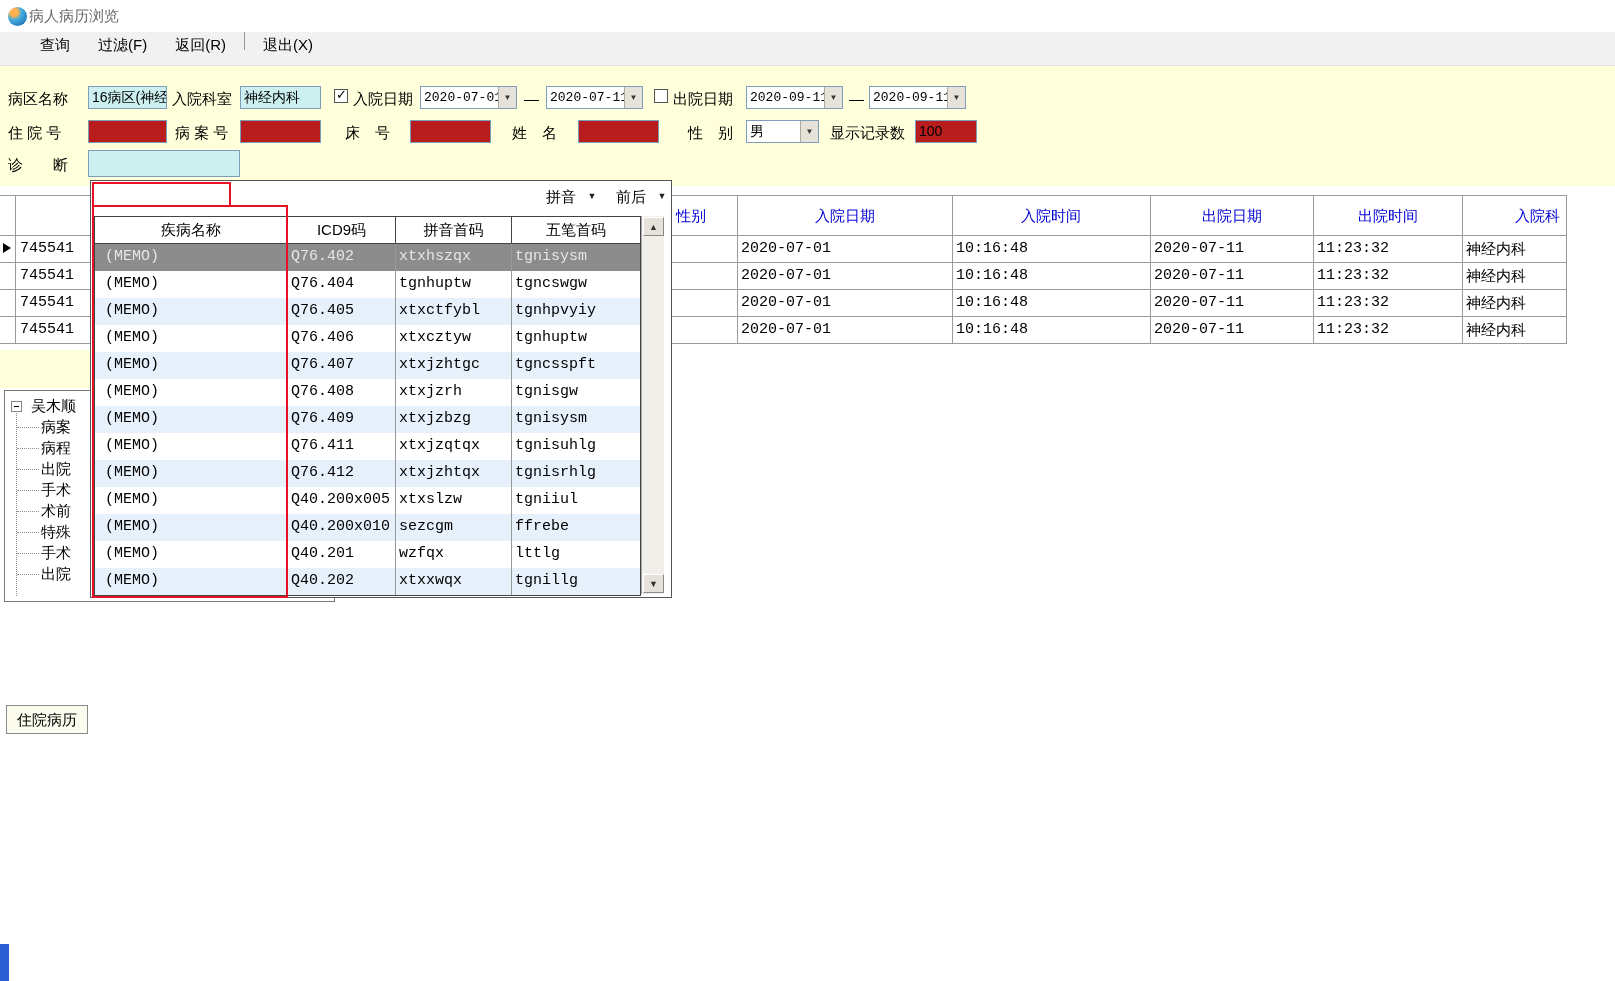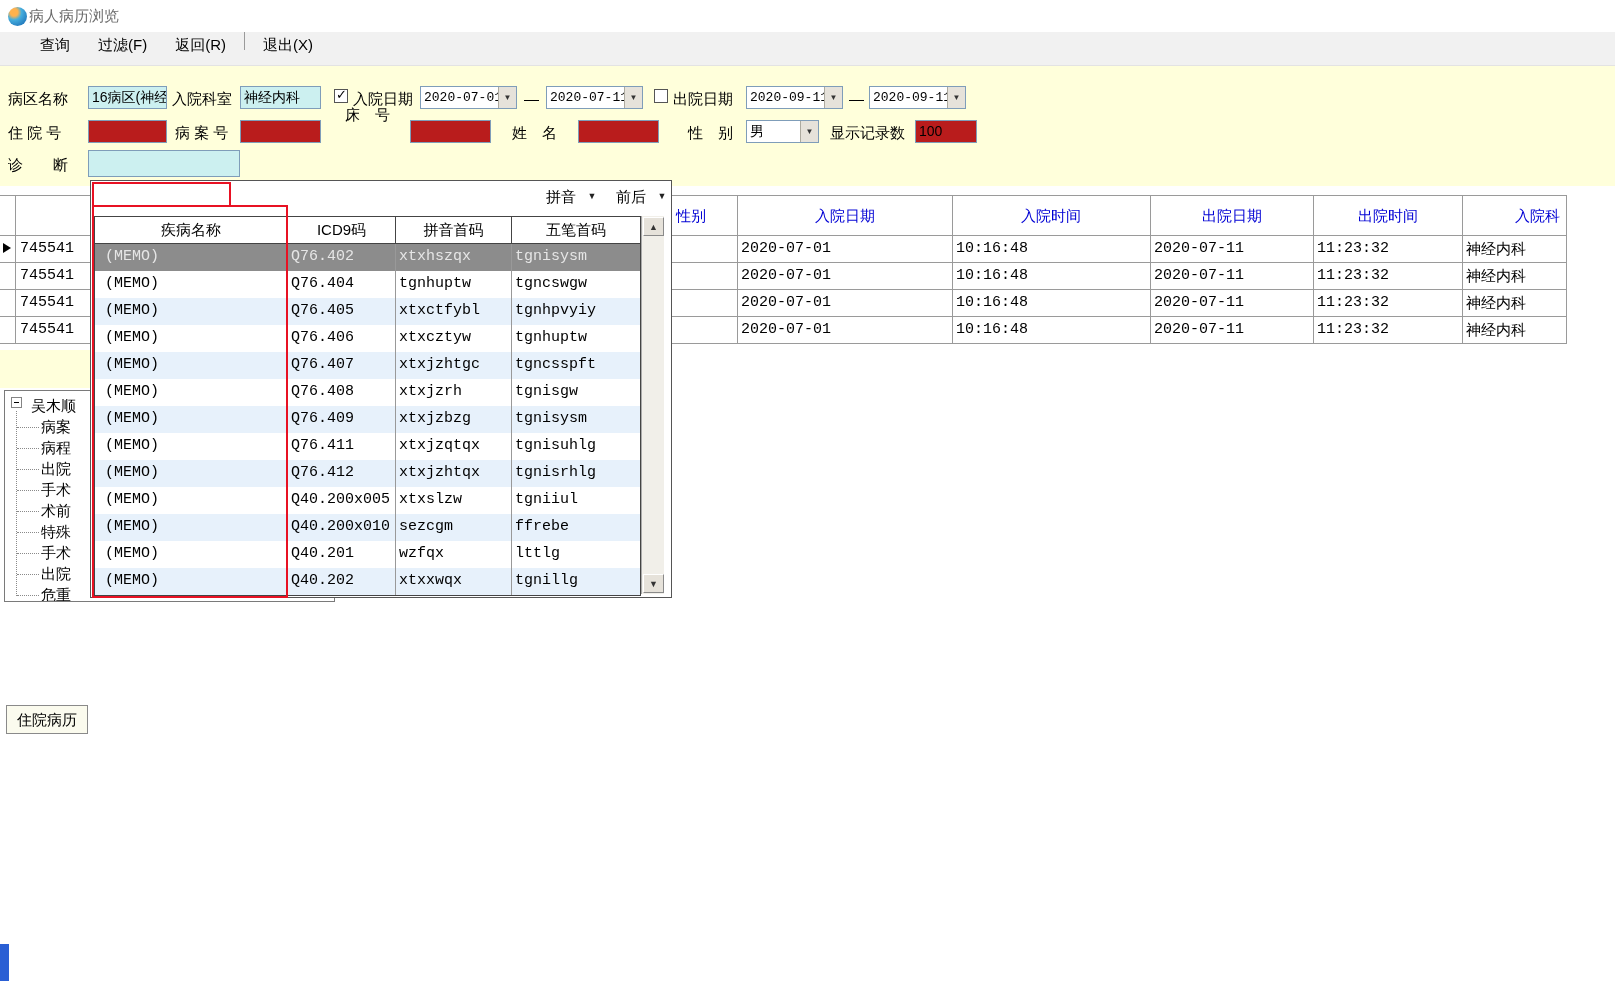--- a/index.html
+++ b/index.html
@@ -37,21 +37,21 @@
   .grid-rows{position:absolute;left:0;top:235px;width:1615px}
   .grid-row{position:relative;height:27px;width:100%;background:#fff}
   .gcell{position:absolute;top:0;line-height:27px;font-family:"Liberation Mono","DejaVu Sans Mono",monospace;white-space:nowrap}
   .gcell.cjk{font-family:"Liberation Sans","DejaVu Sans",sans-serif}
   .row-arrow{position:absolute;left:3px;top:8px;width:0;height:0;border-left:8px solid #000;border-top:5px solid transparent;border-bottom:5px solid transparent}
 
   
   .tabstrip{position:absolute;left:0;top:350px;width:336px;height:38px;background:var(--panel-yellow,#ffffdb)}
   .tab{position:absolute;left:6px;top:355px;height:29px;padding:0 10px;background:#fbfbee;border:1px solid #8a8a8a;line-height:27px;white-space:nowrap}
   .treepanel{position:absolute;left:4px;top:390px;width:331px;height:212px;background:#fff;border:1px solid #7a7a7a;overflow:hidden}
-  .tree-root{position:absolute;left:6px;top:6px;display:flex;gap:7px}
+  .tree-root{position:absolute;left:6px;top:6px;display:flex;align-items:center;gap:7px}
   .expand-box{width:11px;height:11px;border:1px solid #848484;position:relative;background:#fff;flex:0 0 auto}
   .expand-box::after{content:"";position:absolute;left:2px;top:4px;width:5px;height:1px;background:#000}
   .tree-vline{position:absolute;left:11px;top:20px;height:185px;border-left:1px dotted #8a8a8a}
   .tree-children{position:absolute;left:0;top:26px;width:100%}
   .tree-item{position:relative;height:21px;display:flex;align-items:center}
   .tree-stub{width:22px;border-top:1px dotted #8a8a8a;margin-left:12px;height:0;flex:0 0 auto}
   .tree-label{padding-left:2px;white-space:nowrap}
 
   
   .popup{position:absolute;left:90px;top:180px;width:582px;height:418px;background:#fff;border:1px solid #555;z-index:10}
@@ -135,21 +135,21 @@
     <span class="flabel" style="left:849px;top:24px">—</span>
     <div class="combo" style="left:869px;top:20px;width:97px">
       <span class="combo-text">2020-09-11</span>
       <span class="combo-btn"></span>
     </div>
 
     <span class="flabel" style="left:8px;top:58px">住 院 号</span>
     <div class="field" style="left:88px;top:54px;width:79px"></div>
     <span class="flabel" style="left:175px;top:58px">病 案 号</span>
     <div class="field" style="left:240px;top:54px;width:81px"></div>
-    <span class="flabel" style="left:345px;top:40px">床　号</span>
+    <span class="flabel" style="left:345px;top:58px">床　号</span>
     <div class="field" style="left:410px;top:54px;width:81px"></div>
     <span class="flabel" style="left:512px;top:58px">姓　名</span>
     <div class="field" style="left:578px;top:54px;width:81px"></div>
     <span class="flabel" style="left:688px;top:58px">性　别</span>
     <div class="combo" style="left:746px;top:54px;width:73px">
       <span class="combo-text cjk">男</span>
       <span class="combo-btn"></span>
     </div>
     <span class="flabel" style="left:830px;top:58px">显示记录数</span>
     <div class="field" style="left:915px;top:54px;width:62px">100</div>
@@ -252,24 +252,20 @@
           <span class="tree-label">特殊</span>
         </div>
         <div class="tree-item">
           <span class="tree-stub"></span>
           <span class="tree-label">手术</span>
         </div>
         <div class="tree-item">
           <span class="tree-stub"></span>
           <span class="tree-label">出院</span>
         </div>
-        <div class="tree-item">
-          <span class="tree-stub"></span>
-          <span class="tree-label">危重</span>
-        </div>
       </div>
   </div>
 
   <div class="popup">
     <span class="lk-opt-label" style="left:455px">拼音</span>
     <span class="lk-opt-btn" style="left:493px"></span>
     <span class="lk-opt-label" style="left:525px">前后</span>
     <span class="lk-opt-btn" style="left:563px"></span>
 
     <div class="lk-table">

